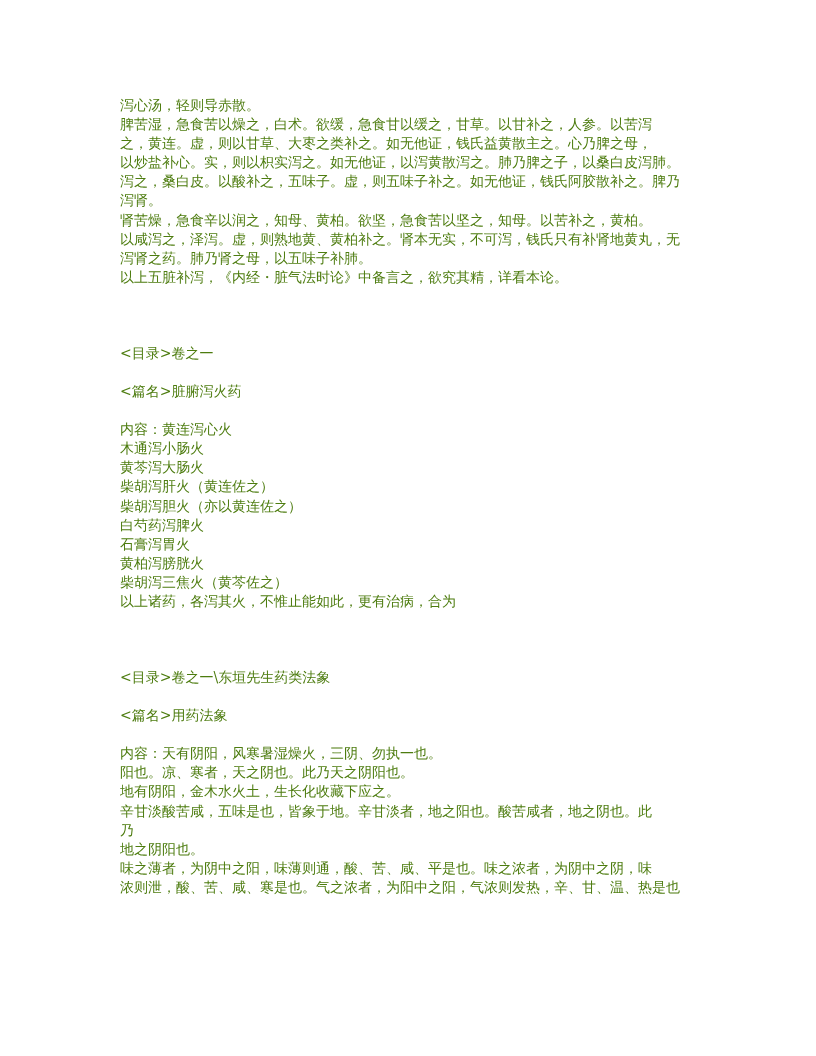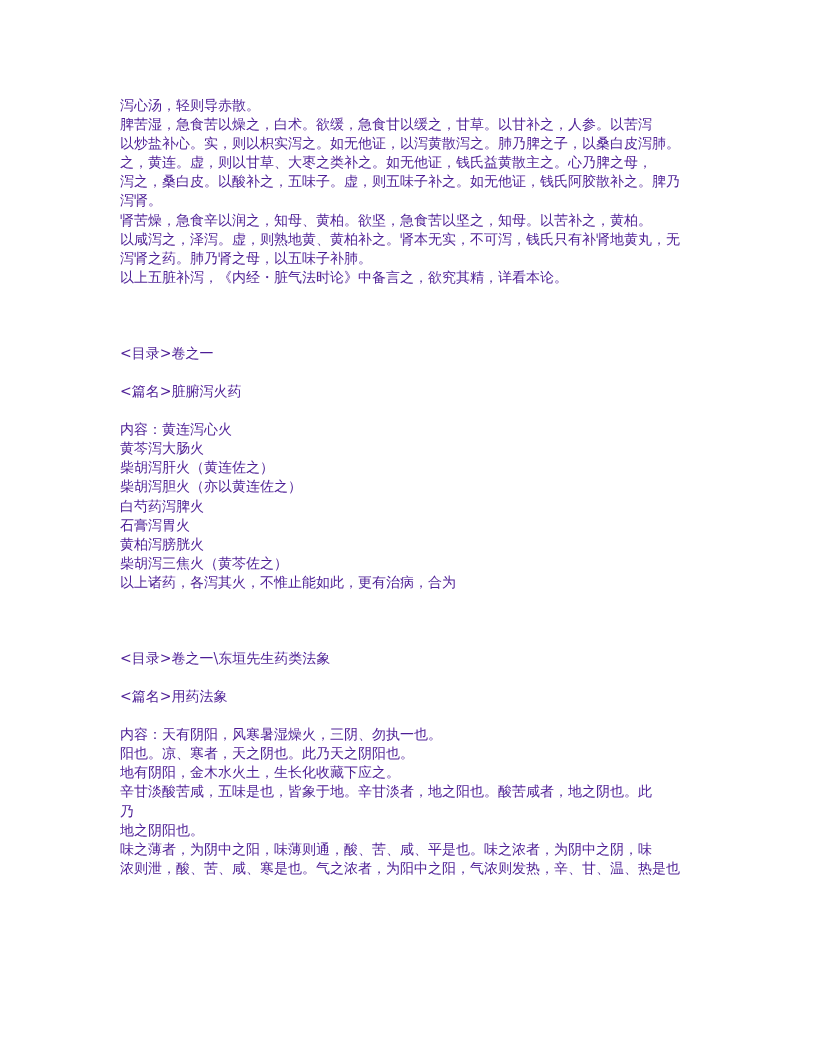--- a/index.html
+++ b/index.html
@@ -1,50 +1,51 @@
 <!DOCTYPE html>
 <html><head>
 <meta charset="utf-8">
 <style>
   html, body { margin: 0; padding: 0; background: #ffffff; }
   body { width: 816px; height: 1056px; position: relative; overflow: hidden; }
   .page {
     position: absolute; left: 120px; top: 96px; width: 580px;
     font-family: "DejaVu Serif", "Liberation Serif", serif;
-    font-size: 14px; line-height: 19.1px; color: #4c1d95;
+    font-size: 14px; line-height: 19.1px; color: #4d7c0f;
   }
   .line { white-space: nowrap; height: 19.1px; }
   .gap-big { height: 57px; }
   .gap { height: 19px; }
 </style>
 </head>
 <body>
 
 <div class="page">
   <div>
     <div class="line">泻心汤，轻则导赤散。</div>
     <div class="line">脾苦湿，急食苦以燥之，白术。欲缓，急食甘以缓之，甘草。以甘补之，人参。以苦泻</div>
+    <div class="line">之，黄连。虚，则以甘草、大枣之类补之。如无他证，钱氏益黄散主之。心乃脾之母，</div>
     <div class="line">以炒盐补心。实，则以枳实泻之。如无他证，以泻黄散泻之。肺乃脾之子，以桑白皮泻肺。</div>
-    <div class="line">之，黄连。虚，则以甘草、大枣之类补之。如无他证，钱氏益黄散主之。心乃脾之母，</div>
     <div class="line">泻之，桑白皮。以酸补之，五味子。虚，则五味子补之。如无他证，钱氏阿胶散补之。脾乃</div>
     <div class="line">泻肾。</div>
     <div class="line">肾苦燥，急食辛以润之，知母、黄柏。欲坚，急食苦以坚之，知母。以苦补之，黄柏。</div>
     <div class="line">以咸泻之，泽泻。虚，则熟地黄、黄柏补之。肾本无实，不可泻，钱氏只有补肾地黄丸，无</div>
     <div class="line">泻肾之药。肺乃肾之母，以五味子补肺。</div>
     <div class="line">以上五脏补泻，《内经・脏气法时论》中备言之，欲究其精，详看本论。</div>
   </div>
 
   <div class="gap-big"></div>
 
   <div>
     <div class="line">&lt;目录&gt;卷之一</div>
     <div class="gap"></div>
     <div class="line">&lt;篇名&gt;脏腑泻火药</div>
     <div class="gap"></div>
     <div class="line">内容：黄连泻心火</div>
+    <div class="line">木通泻小肠火</div>
     <div class="line">黄芩泻大肠火</div>
     <div class="line">柴胡泻肝火（黄连佐之）</div>
     <div class="line">柴胡泻胆火（亦以黄连佐之）</div>
     <div class="line">白芍药泻脾火</div>
     <div class="line">石膏泻胃火</div>
     <div class="line">黄柏泻膀胱火</div>
     <div class="line">柴胡泻三焦火（黄芩佐之）</div>
     <div class="line">以上诸药，各泻其火，不惟止能如此，更有治病，合为</div>
   </div>
 

